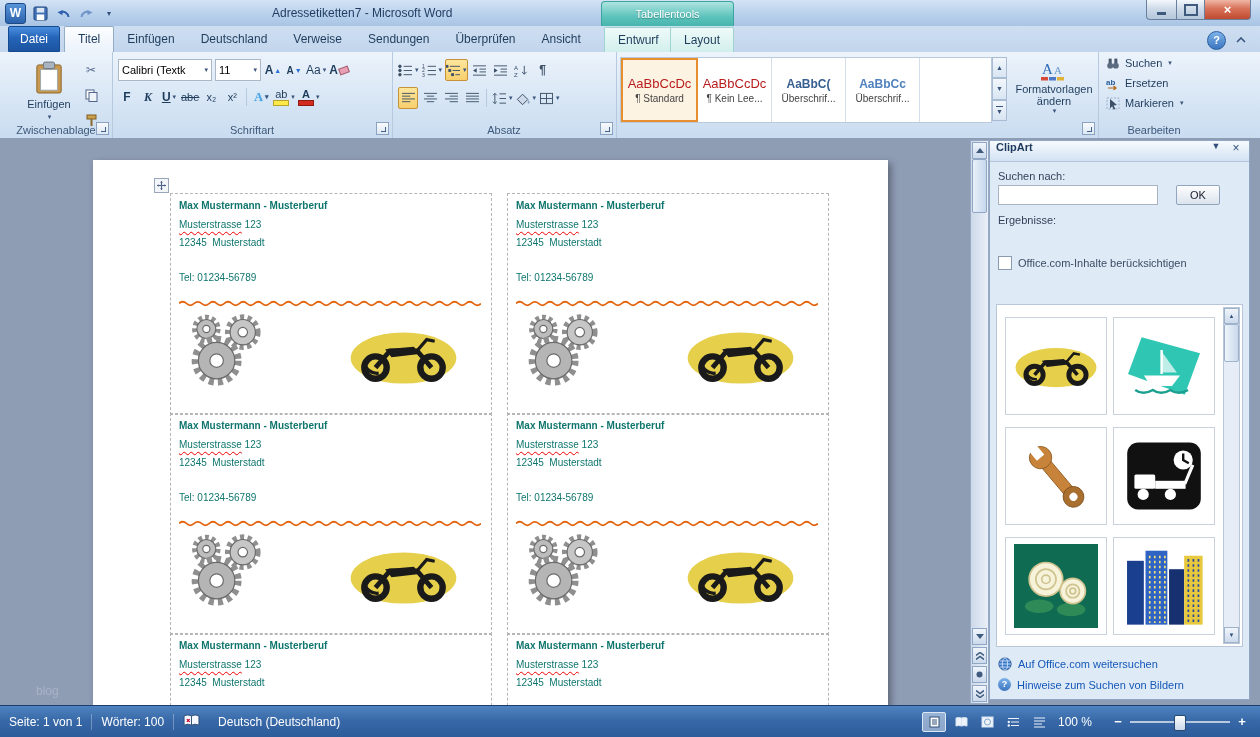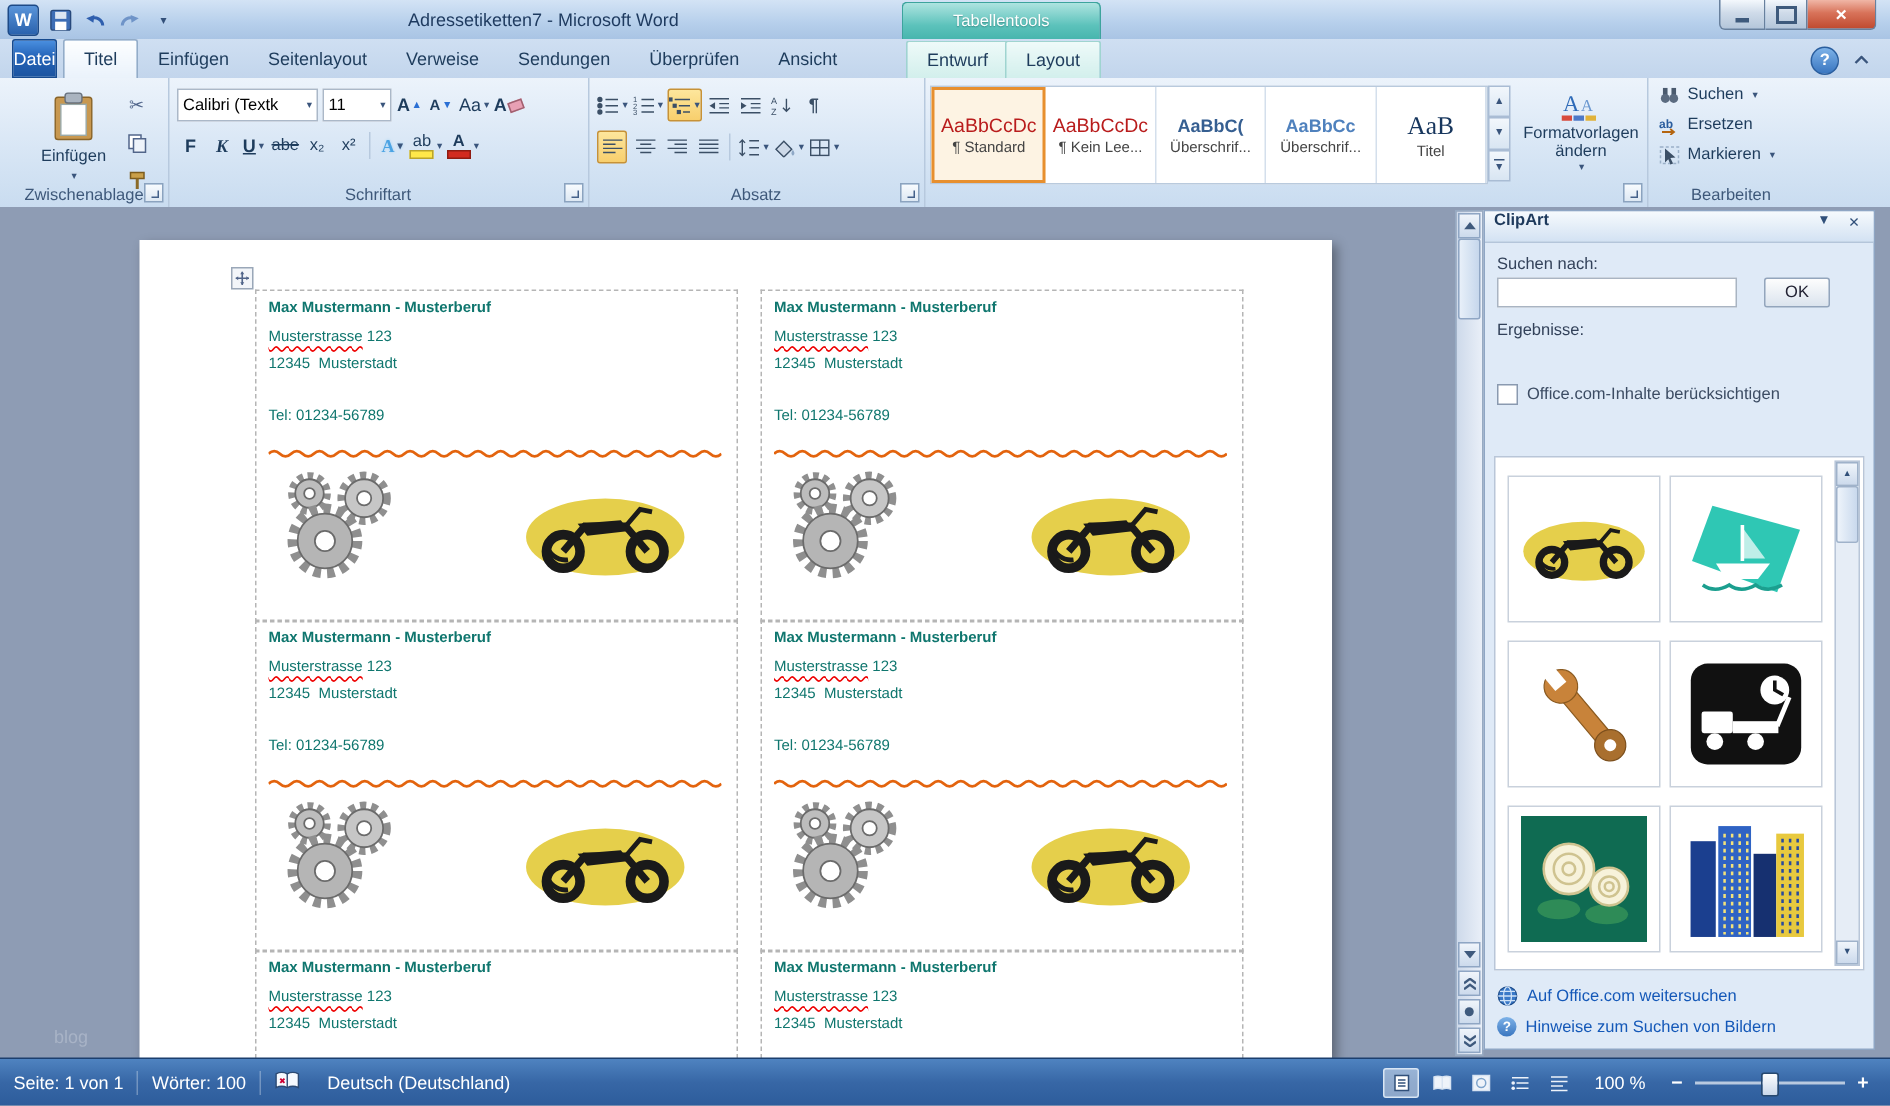--- a/index.html
+++ b/index.html
@@ -18,21 +18,21 @@
   .wbtn{height:19px;border:1px solid #68809d;border-top:none;background:linear-gradient(#f4f8fc,#cfdbe9 45%,#b4c6da);display:flex;align-items:center;justify-content:center;position:relative}
   .wbtn.wmin{width:29px;border-radius:0 0 0 4px}
   .wbtn.wmax{width:27px;border-left:none}
   .wbtn.wclose{width:45px;border-left:none;border-radius:0 0 4px 0;background:linear-gradient(#f0b6a6,#d8735a 45%,#c04a30);color:#fff;font-size:13px;font-weight:bold}
   .maxgl{display:block;width:10px;height:8px;border:2px solid #3e5a7c}
 
   
   .tabrow{position:absolute;left:0;top:26px;right:0;height:26px;background:linear-gradient(#cfdff2,#c2d5ec);border-bottom:1px solid #93acc8}
   .tabs{position:absolute;left:8px;top:0;display:flex;height:26px;align-items:flex-end}
   .tab{padding:0 13px;height:25px;line-height:25px;font-size:12px;color:#1e3c5c;border-radius:2px 2px 0 0}
-  .tab.file{background:linear-gradient(#4a8fe0,#2464b8 45%,#1c54a0);color:#fff;border:1px solid #164a8e;height:24px;line-height:24px;padding:0 0;margin-right:4px}
+  .tab.file{background:linear-gradient(#4a8fe0,#2464b8 45%,#1c54a0);color:#fff;border:1px solid #164a8e;height:24px;line-height:24px;padding:0 11px;margin-right:4px}
   .tab.active{background:linear-gradient(#fdfeff,#eaf2fb);border:1px solid #93acc8;border-bottom:1px solid #ecf3fb;margin-bottom:-1px;height:25px}
   .tab.ctxa{position:absolute;top:1px;height:24px;line-height:24px;background:linear-gradient(#eefaf9,#d2efec);border:1px solid #9fd4d0;border-bottom:none}
   .helpdot{position:absolute;right:34px;top:5px;width:17px;height:17px;border-radius:50%;background:linear-gradient(#7db2e8,#3a76c0);color:#fff;font-weight:bold;font-size:11px;text-align:center;line-height:17px;border:1px solid #2a5e9e}
   .ribmin{position:absolute;right:11px;top:7px;width:16px;height:14px;display:flex;align-items:center;justify-content:center}
 
   
   .ribbon{position:absolute;left:0;top:52px;right:0;height:86px;background:linear-gradient(#ecf3fb,#d8e6f5 55%,#c9dcf0);border-bottom:1px solid #8ea8c4}
   .rgroup{position:absolute;top:0;bottom:0;border-right:1px solid #b7c9de}
   .glabel{position:absolute;bottom:2px;left:0;right:0;text-align:center;font-size:11px;color:#3e587a;white-space:nowrap}
   .dlaunch{position:absolute;right:3px;bottom:3px;width:11px;height:11px;border:1px solid #8ba3bf;background:linear-gradient(#f8fbfe,#dde8f3)}
@@ -281,21 +281,21 @@
         </div>
       <div class="wbtn wclose">×</div>
     </div>
   </div>
 
   <div class="tabrow">
     <div class="tabs">
       <div class="tab file">Datei</div>
       <div class="tab active">Titel</div>
       <div class="tab">Einfügen</div>
-      <div class="tab">Seitenlayout</div>
+      <div class="tab">Deutschland</div>
       <div class="tab">Verweise</div>
       <div class="tab">Sendungen</div>
       <div class="tab">Überprüfen</div>
       <div class="tab">Ansicht</div>
     </div>
     <div class="tab ctxa" style="left:604px">Entwurf</div>
     <div class="tab ctxa" style="left:670px">Layout</div>
     <div class="helpdot">?</div>
     <div class="ribmin">
       <svg width="10" height="6" viewBox="0 0 10 6">
@@ -549,24 +549,20 @@
           <div class="sprev">AaBbCcDc</div>
           <div class="sname">¶ Kein Lee...</div>
         </div>
         <div class="style-item">
           <div class="sprev h1">AaBbC(</div>
           <div class="sname">Überschrif...</div>
         </div>
         <div class="style-item">
           <div class="sprev h2">AaBbCc</div>
           <div class="sname">Überschrif...</div>
-        </div>
-        <div class="style-item">
-          <div class="sprev ttl">AaB</div>
-          <div class="sname">Titel</div>
         </div>
       </div>
       <div class="galscroll">
         <div class="gsb">▲</div>
         <div class="gsb">▼</div>
         <div class="gsb">
             <span style="border-top:1px solid #3a557c;padding-top:1px">▼</span>
           </div>
       </div>
       <div class="bigbtn chgstyles">
@@ -851,21 +847,21 @@
       <div class="viewbtn">
         <svg width="13" height="12" viewBox="0 0 13 12">
             <g stroke="#eef3fa">
               <line x1="1" y1="2" x2="12" y2="2"></line>
               <line x1="1" y1="5" x2="12" y2="5"></line>
               <line x1="1" y1="8" x2="9" y2="8"></line>
               <line x1="1" y1="11" x2="12" y2="11"></line>
             </g>
           </svg>
       </div>
-      <div class="st-item" style="width:44px;text-align:center;padding:0 4px">100 %</div>
+      <div class="st-item" style="width:44px;text-align:left;padding:0 4px">100 %</div>
       <div class="zoombtn">−</div>
       <div class="zslider">
         <div class="ztrack"></div>
           <div class="ztick"></div>
         <div class="zthumb"></div>
       </div>
       <div class="zoombtn">+</div>
     </div>
   </div>
 

